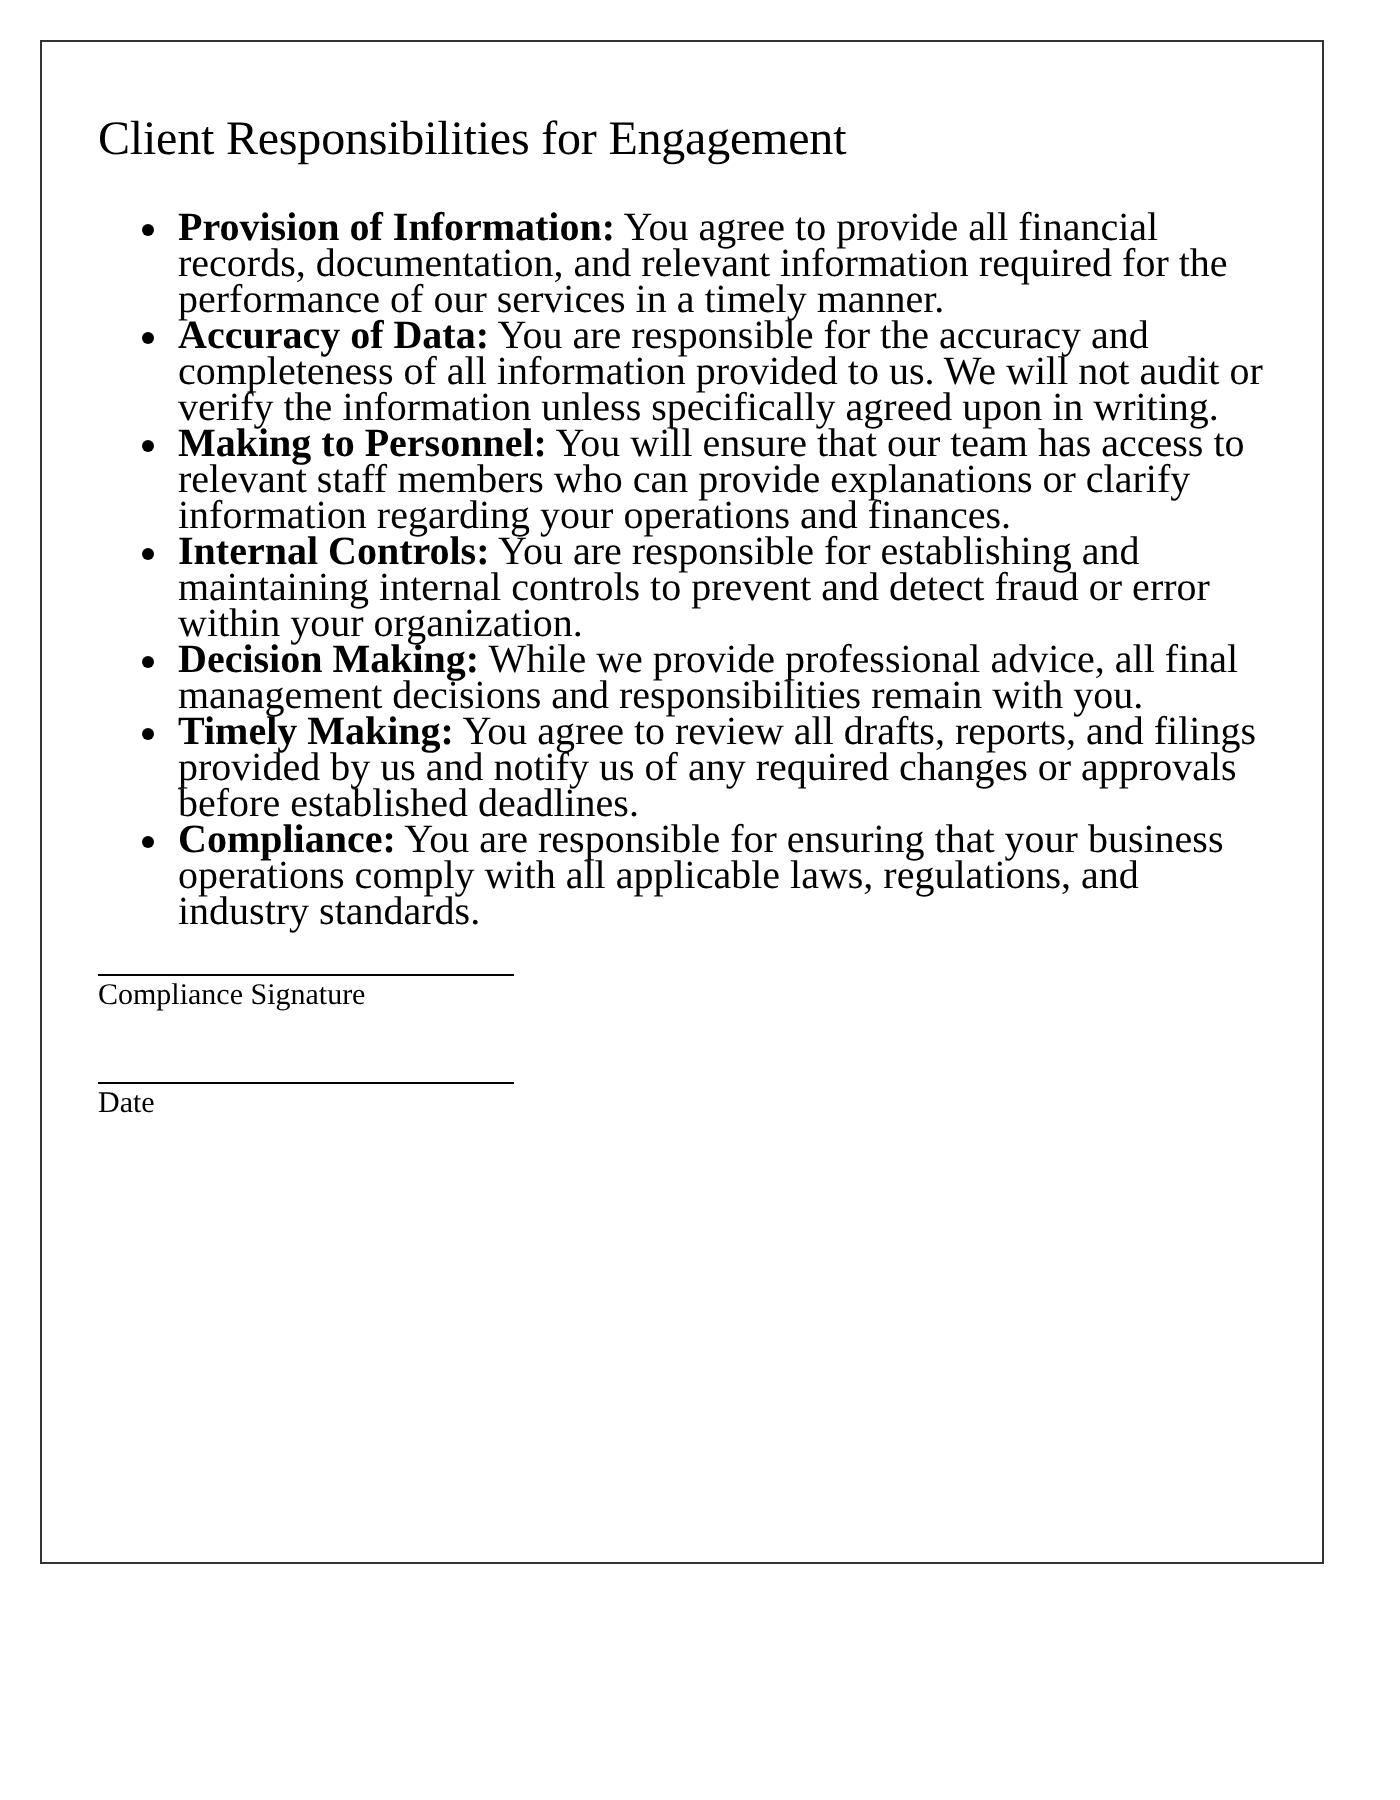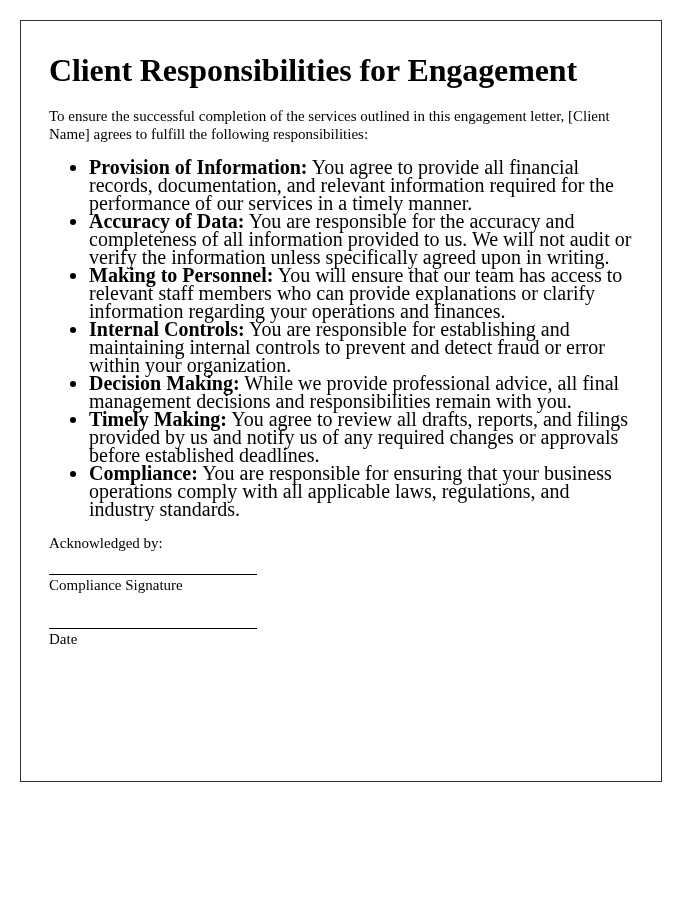--- a/index.html
+++ b/index.html
@@ -24,22 +24,22 @@
       box-sizing: content-box;
     }
     .content {
       position: absolute;
       left: 28px;
       top: 0;
       width: 590px;
     }
     h1 {
       margin: 29px 0 0 0;
-      font-size: 32px;
-      font-weight: bold;
+      font-size: 24px;
+      font-weight: normal;
       line-height: 40px;
       letter-spacing: -0.1px;
     }
     p {
       margin: 0;
       font-size: 15px;
       line-height: 18px;
     }
     .intro { margin-top: 17px; }
     ul {
@@ -61,34 +61,32 @@
     .sig-line.second { margin-top: 34px; }
     .sig-label { margin-top: 1px; }
   </style>
 </head>
 <body>
 
 <div class="page">
   <div class="content">
     <h1>Client Responsibilities for Engagement</h1>
 
-    <p class="intro">To ensure the successful completion of the services outlined in this engagement letter, [Client Name] agrees to fulfill the following responsibilities:</p>
 
     <ul>
       <li><b>Provision of Information:</b><span> You agree to provide all financial records, documentation, and relevant information required for the performance of our services in a timely manner.</span></li>
       <li><b>Accuracy of Data:</b><span> You are responsible for the accuracy and completeness of all information provided to us. We will not audit or verify the information unless specifically agreed upon in writing.</span></li>
       <li><b>Making to Personnel:</b><span> You will ensure that our team has access to relevant staff members who can provide explanations or clarify information regarding your operations and finances.</span></li>
       <li><b>Internal Controls:</b><span> You are responsible for establishing and maintaining internal controls to prevent and detect fraud or error within your organization.</span></li>
       <li><b>Decision Making:</b><span> While we provide professional advice, all final management decisions and responsibilities remain with you.</span></li>
       <li><b>Timely Making:</b><span> You agree to review all drafts, reports, and filings provided by us and notify us of any required changes or approvals before established deadlines.</span></li>
       <li><b>Compliance:</b><span> You are responsible for ensuring that your business operations comply with all applicable laws, regulations, and industry standards.</span></li>
     </ul>
 
 
-    <p class="ack">Acknowledged by:</p>
 
     <div class="sig-line first"></div>
     <p class="sig-label">Compliance Signature</p>
 
     <div class="sig-line second"></div>
     <p class="sig-label">Date</p>
   </div>
 </div>
 
 </body></html>

